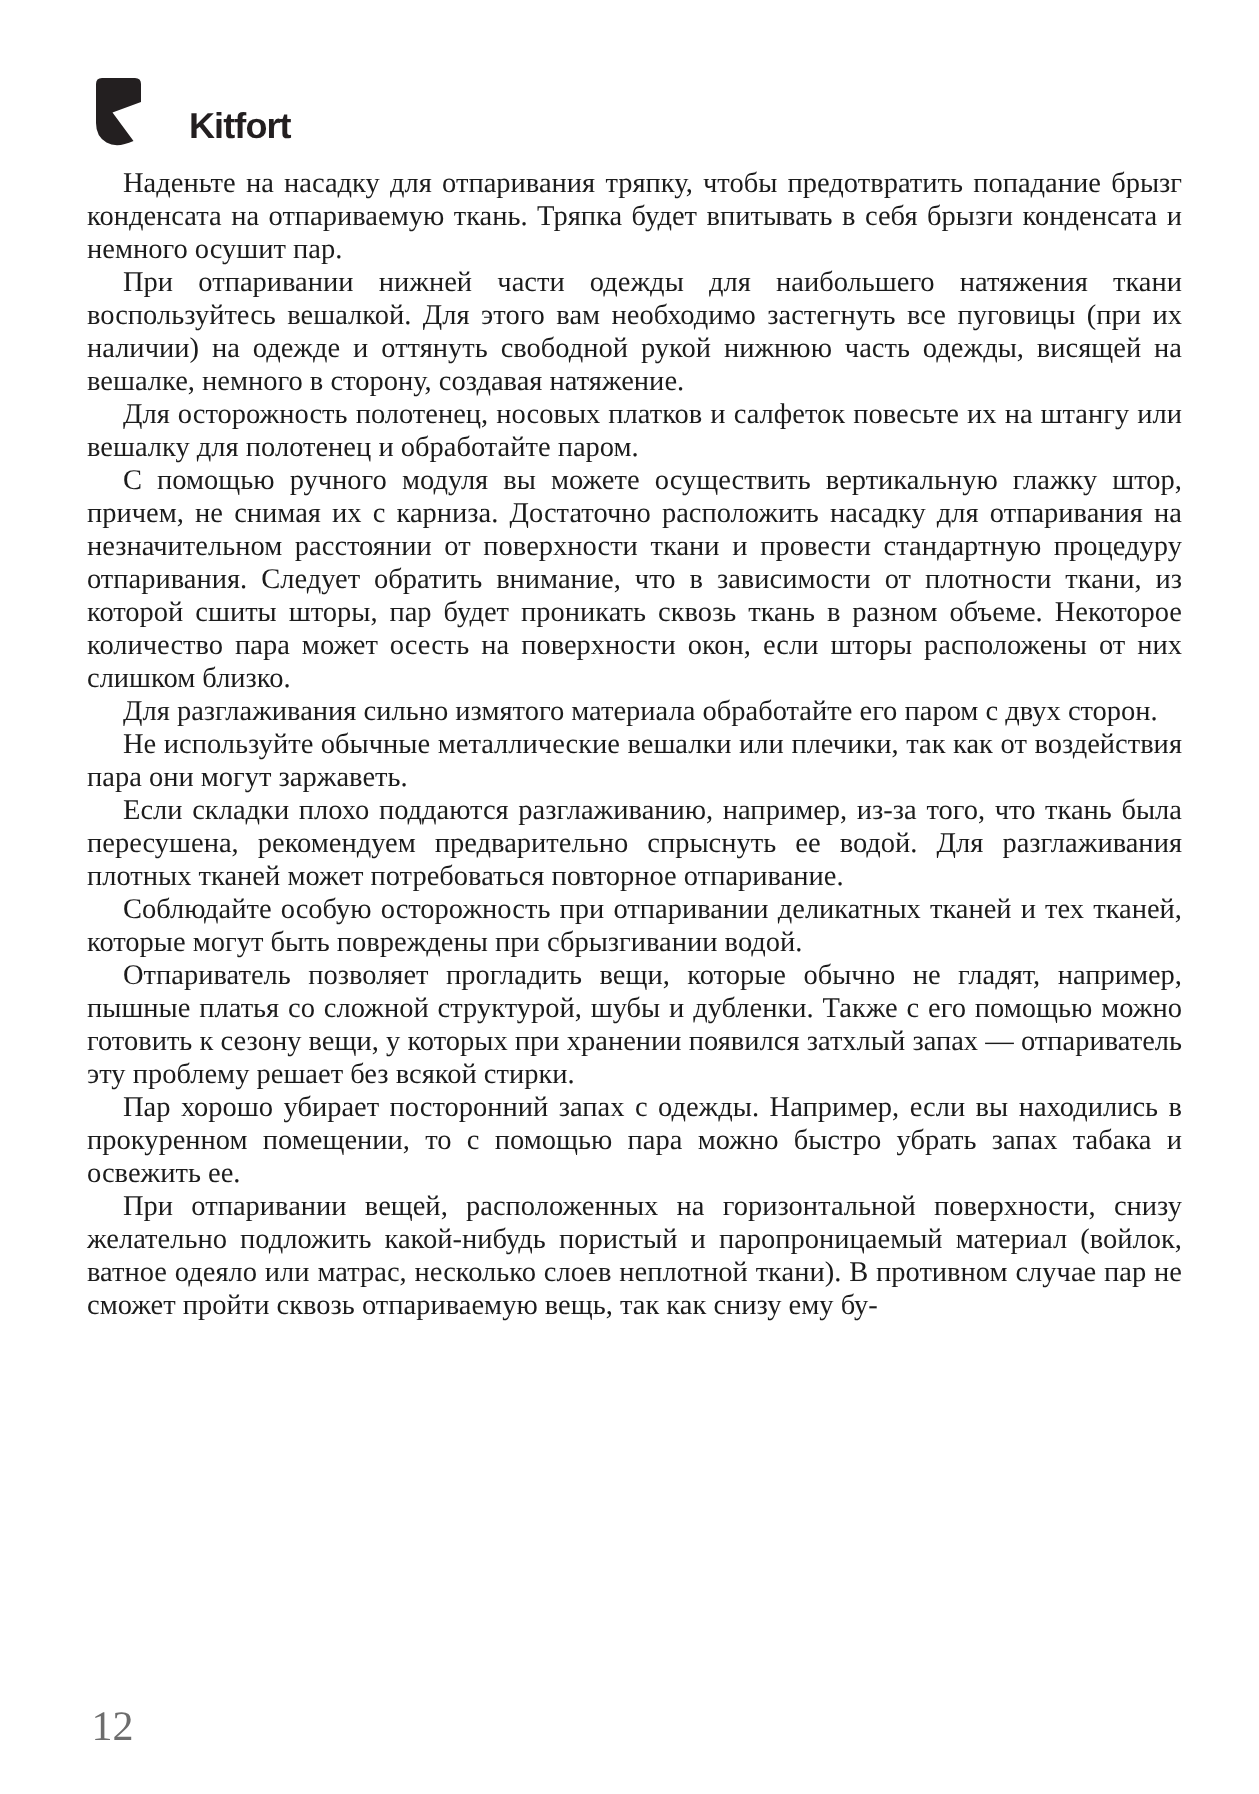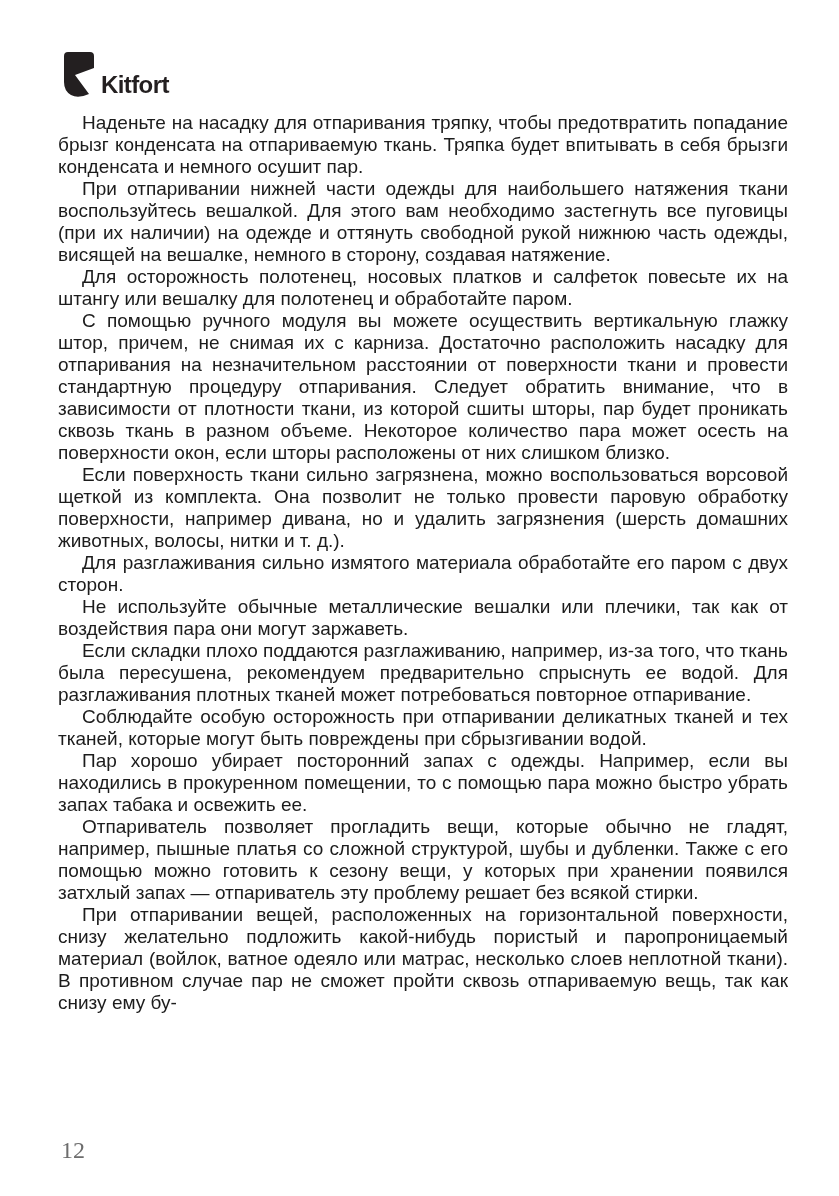--- a/index.html
+++ b/index.html
@@ -27,46 +27,47 @@
   }
   .logo-icon svg { display: block; }
   .logo-word {
     font-family: "Liberation Sans", sans-serif;
     font-weight: 700;
     font-size: 24px;
     letter-spacing: -0.6px;
     color: #231f20;
     line-height: 1;
     padding-bottom: 1px;
+    margin-left: 25px;
   }
   
   .content {
     position: absolute;
     left: 58px;
     top: 112px;
     width: 730px;
   }
   .content p {
     margin: 0;
-    font-family: Liberation Sans, sans-serif;
+    font-family: Liberation Serif, serif;
     font-size: 19px;
     line-height: 22px;
     color: #1c1c1c;
     text-align: justify;
     text-indent: 24px;
     hyphens: auto;
     -webkit-hyphens: auto;
   }
   
   .page-number {
     position: absolute;
     left: 61px;
     top: 1138px;
     font-family: "Liberation Serif", serif;
-    font-size: 24px;
+    font-size: 28px;
     color: #6d6d6d;
     line-height: 1;
   }
 </style>
 </head>
 <body>
 
 <div class="page">
 
   <div class="logo">
@@ -76,25 +77,24 @@
       </svg>
     </span>
     <span class="logo-word">Kitfort</span>
   </div>
 
   <div class="content">
     <p>Наденьте на насадку для отпаривания тряпку, чтобы предотвратить попадание брызг конденсата на отпариваемую ткань. Тряпка будет впитывать в себя брызги конденсата и немного осушит пар.</p>
     <p>При отпаривании нижней части одежды для наибольшего натяжения ткани воспользуйтесь вешалкой. Для этого вам необходимо застегнуть все пуговицы (при их наличии) на одежде и оттянуть свободной рукой нижнюю часть одежды, висящей на вешалке, немного в сторону, создавая натяжение.</p>
     <p>Для осторожность полотенец, носовых платков и салфеток повесьте их на штангу или вешалку для полотенец и обработайте паром.</p>
     <p>С помощью ручного модуля вы можете осуществить вертикальную глажку штор, причем, не снимая их с карниза. Достаточно расположить насадку для отпаривания на незначительном расстоянии от поверхности ткани и провести стандартную процедуру отпаривания. Следует обратить внимание, что в зависимости от плотности ткани, из которой сшиты шторы, пар будет проникать сквозь ткань в разном объеме. Некоторое количество пара может осесть на поверхности окон, если шторы расположены от них слишком близко.</p>
-    <p>Если поверхность ткани сильно загрязнена, можно воспользоваться ворсовой щеткой из комплекта. Она позволит не только провести паровую обработку поверхности, например дивана, но и удалить загрязнения (шерсть домашних животных, волосы, нитки и т. д.).</p>
     <p>Для разглаживания сильно измятого материала обработайте его паром с двух сторон.</p>
     <p>Не используйте обычные металлические вешалки или плечики, так как от воздействия пара они могут заржаветь.</p>
     <p>Если складки плохо поддаются разглаживанию, например, из-за того, что ткань была пересушена, рекомендуем предварительно спрыснуть ее водой. Для разглаживания плотных тканей может потребоваться повторное отпаривание.</p>
     <p>Соблюдайте особую осторожность при отпаривании деликатных тканей и тех тканей, которые могут быть повреждены при сбрызгивании водой.</p>
+    <p>Отпариватель позволяет прогладить вещи, которые обычно не гладят, например, пышные платья со сложной структурой, шубы и дубленки. Также с его помощью можно готовить к сезону вещи, у которых при хранении появился затхлый запах — отпариватель эту проблему решает без всякой стирки.</p>
     <p>Пар хорошо убирает посторонний запах с одежды. Например, если вы находились в прокуренном помещении, то с помощью пара можно быстро убрать запах табака и освежить ее.</p>
-    <p>Отпариватель позволяет прогладить вещи, которые обычно не гладят, например, пышные платья со сложной структурой, шубы и дубленки. Также с его помощью можно готовить к сезону вещи, у которых при хранении появился затхлый запах — отпариватель эту проблему решает без всякой стирки.</p>
     <p>При отпаривании вещей, расположенных на горизонтальной поверхности, снизу желательно подложить какой-нибудь пористый и паропроницаемый материал (войлок, ватное одеяло или матрас, несколько слоев неплотной ткани). В противном случае пар не сможет пройти сквозь отпариваемую вещь, так как снизу ему бу-</p>
   </div>
 
   <span class="page-number">12</span>
 
 </div>
 
 </body></html>

